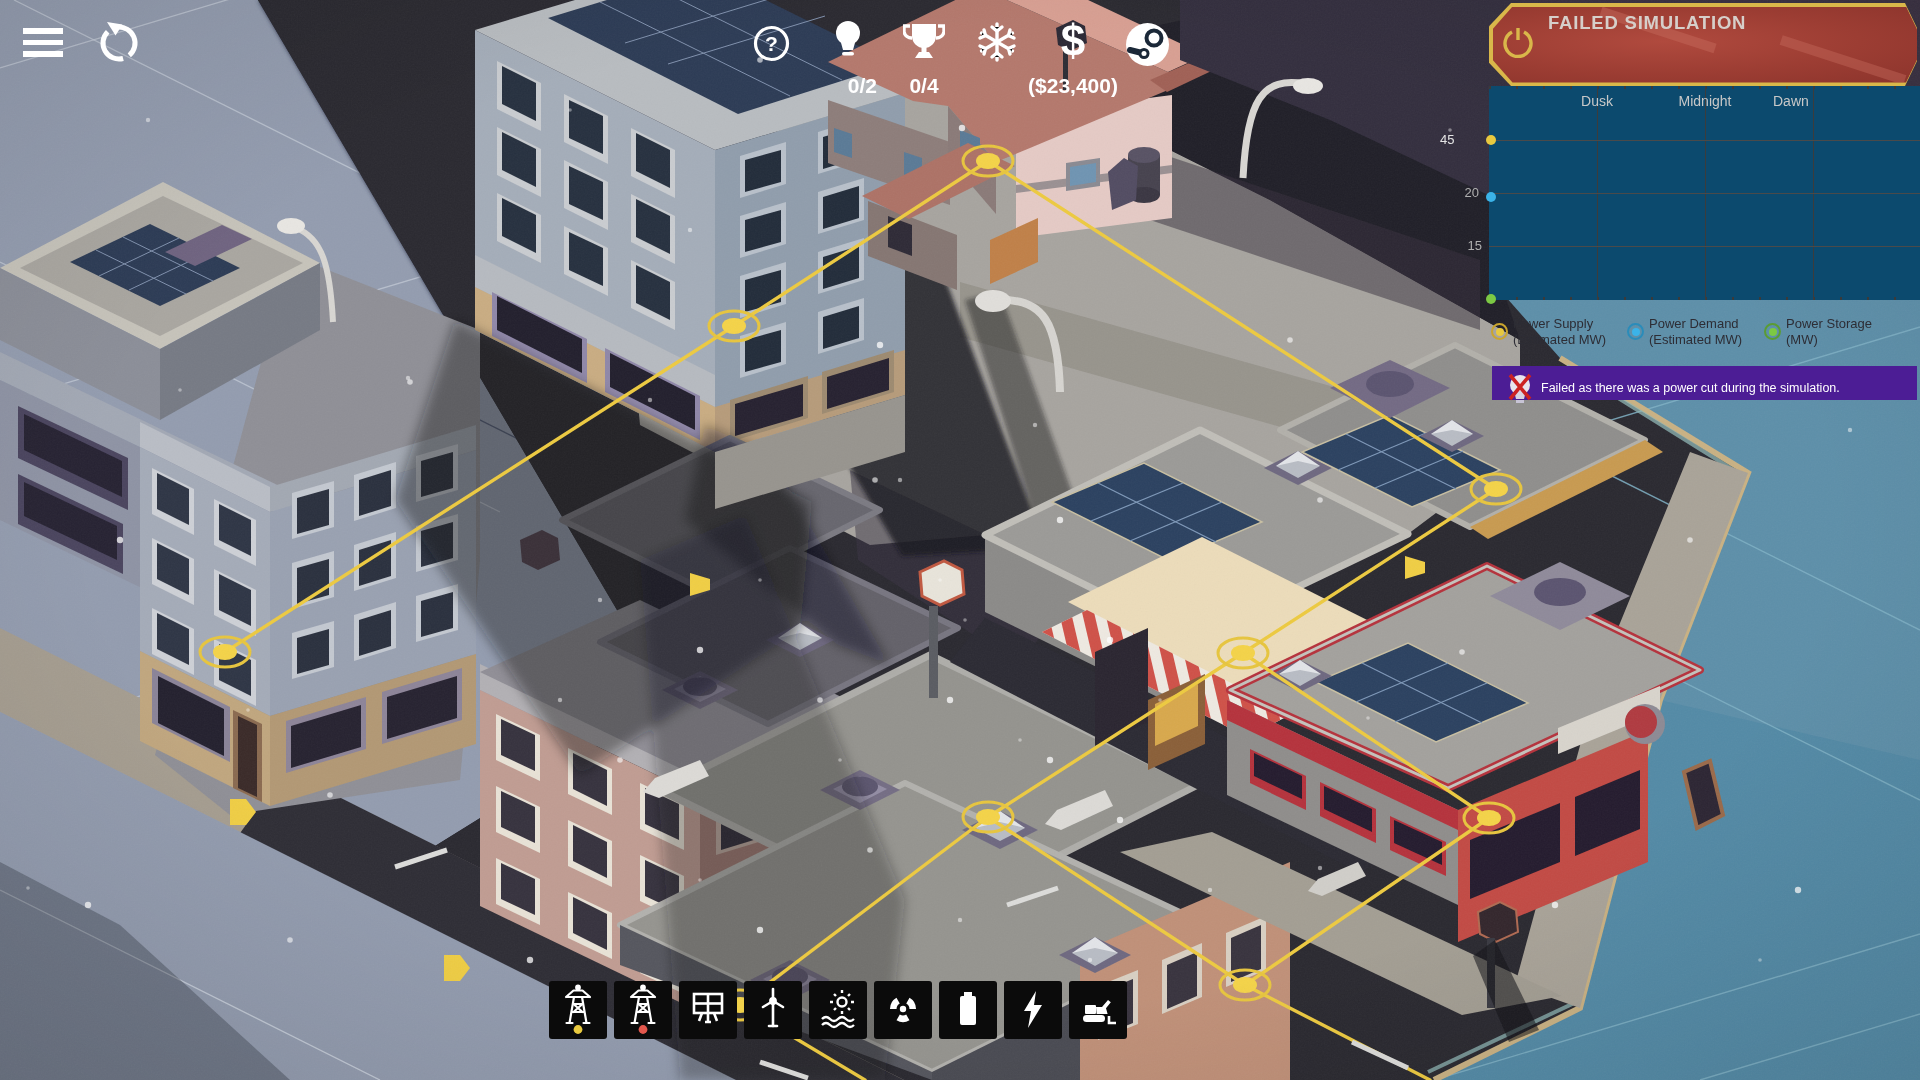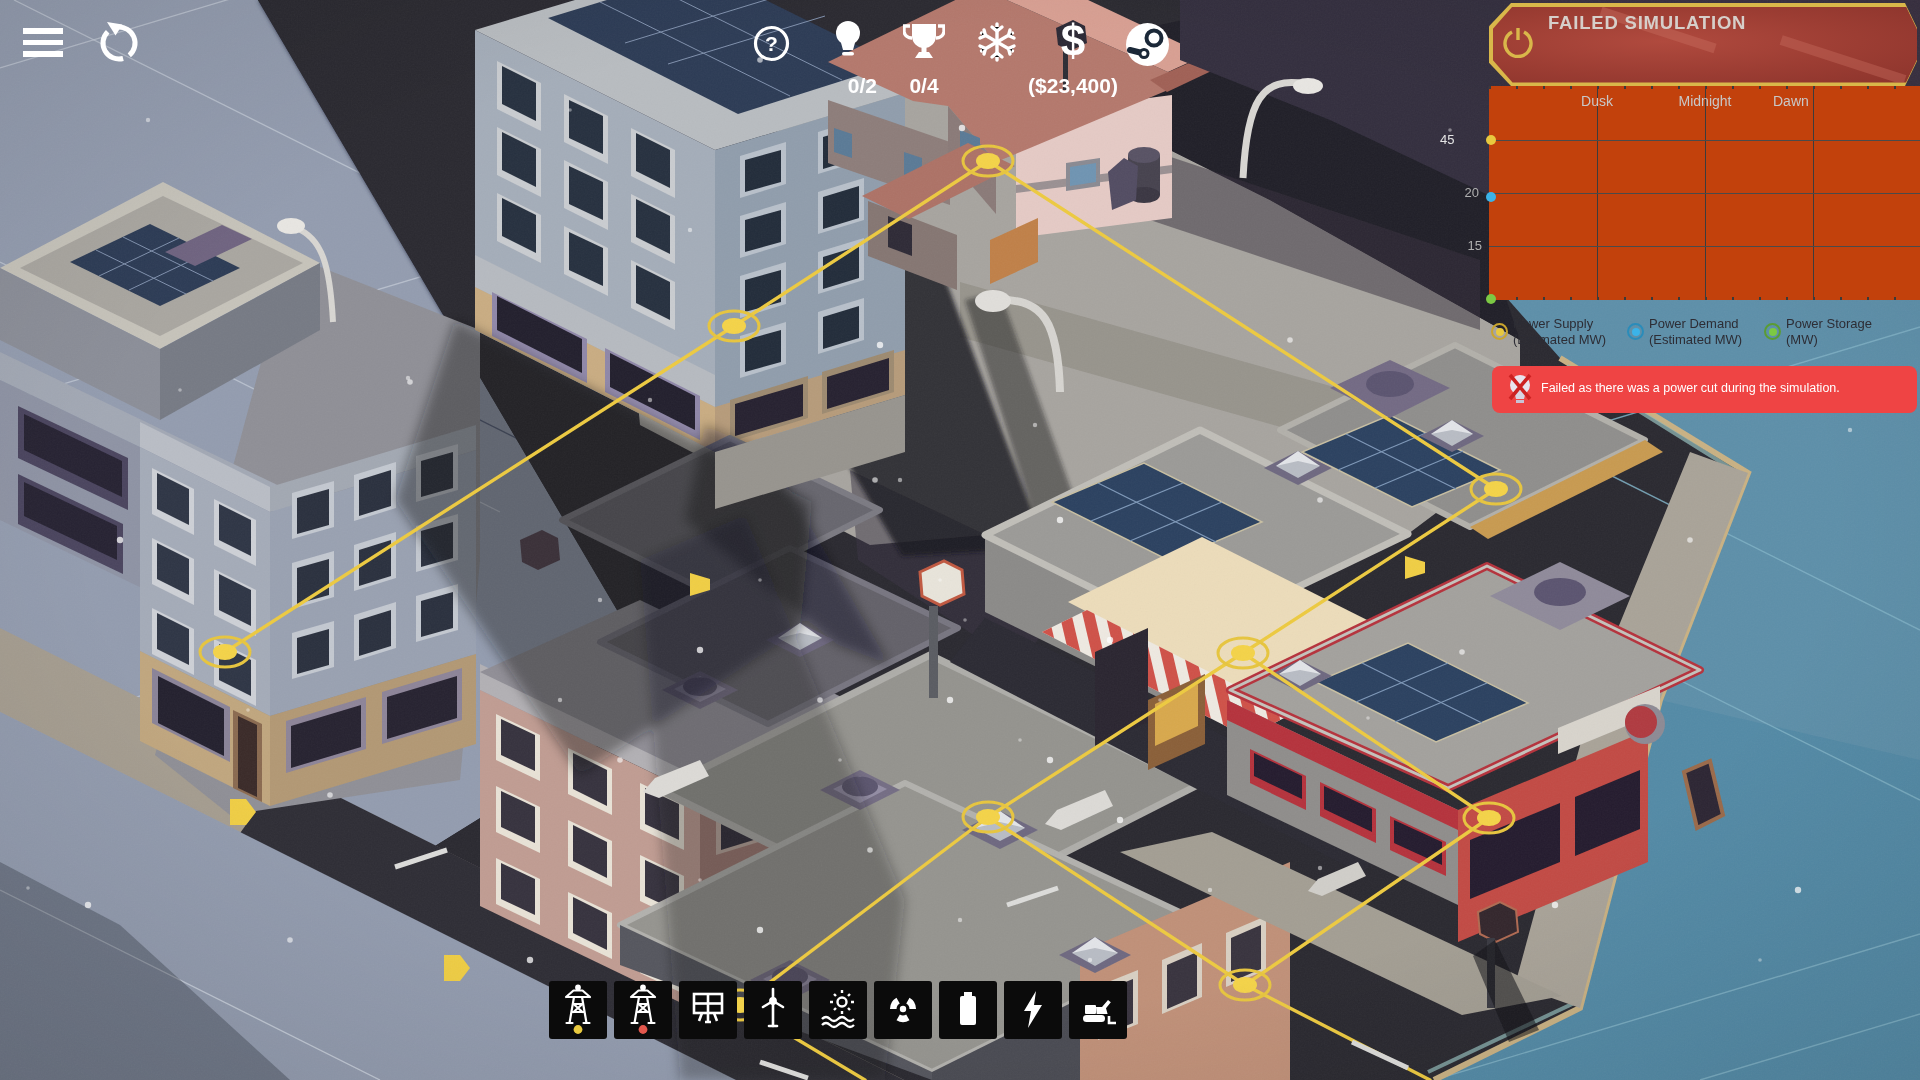--- a/index.html
+++ b/index.html
@@ -629,21 +629,21 @@
   <div style="position:absolute;left:105px;top:18px;width:120px;height:10px;background:#c4685a;opacity:.5;transform:rotate(18deg)"></div>
   <div style="position:absolute;left:285px;top:48px;width:130px;height:10px;background:#c4685a;opacity:.45;transform:rotate(18deg)"></div>
  </div>
  <svg style="position:absolute;left:13px;top:23px" width="32" height="32" viewBox="0 0 32 32">
   <path d="M10,6 a13,13 0 1 0 12,0" fill="none" stroke="#d9b74a" stroke-width="3.4"></path>
   <line x1="16" y1="2" x2="16" y2="14" stroke="#d9b74a" stroke-width="3.4"></line>
  </svg>
  <div style="position:absolute;left:59px;top:9px;font:bold 18.5px 'Liberation Sans',sans-serif;color:#d6cfca;letter-spacing:.8px;white-space:nowrap">FAILED SIMULATION</div>
 </div>
 
-<div style="position:absolute;left:1489px;top:86px;width:431px;height:214px;background:#c2410c">
+<div style="position:absolute;left:1489px;top:86px;width:431px;height:214px;background:#0c4a6e">
  <div style="position:absolute;left:0;top:0;width:100%;height:3px;background:repeating-linear-gradient(90deg,#3a3a3a 0 2px,transparent 2px 27px)"></div>
  <div style="position:absolute;left:0;bottom:0;width:100%;height:3px;background:repeating-linear-gradient(90deg,#3a3a3a 0 2px,transparent 2px 27px)"></div>
  <div style="position:absolute;left:108px;top:0;width:1px;height:100%;background:#3c3c3c"></div>
  <div style="position:absolute;left:216px;top:0;width:1px;height:100%;background:#3c3c3c"></div>
  <div style="position:absolute;left:324px;top:0;width:1px;height:100%;background:#3c3c3c"></div>
  <div style="position:absolute;left:0;top:54px;width:100%;height:1px;background:#4a4a4a"></div>
  <div style="position:absolute;left:0;top:107px;width:100%;height:1px;background:#4a4a4a"></div>
  <div style="position:absolute;left:0;top:160px;width:100%;height:1px;background:#4a4a4a"></div>
  <div style="position:absolute;left:62px;top:7px;width:92px;text-align:center;font:14px 'Liberation Sans',sans-serif;color:#c8c8c8">Dusk</div>
  <div style="position:absolute;left:170px;top:7px;width:92px;text-align:center;font:14px 'Liberation Sans',sans-serif;color:#c8c8c8">Midnight</div>
@@ -659,21 +659,21 @@
 <div style="position:absolute;left:1491px;top:323px;width:13px;height:13px;border-radius:50%;border:2px solid #caa52e"></div>
 <div style="position:absolute;left:1495.5px;top:327.5px;width:8px;height:8px;border-radius:50%;background:#e8c93f"></div>
 <div style="position:absolute;left:1513px;top:316px;font:13px 'Liberation Sans',sans-serif;color:#2d2d35;line-height:15.5px">Power Supply<br>(Estimated MW)</div>
 <div style="position:absolute;left:1627px;top:323px;width:13px;height:13px;border-radius:50%;border:2px solid #2a8cba"></div>
 <div style="position:absolute;left:1631.5px;top:327.5px;width:8px;height:8px;border-radius:50%;background:#3bb3e8"></div>
 <div style="position:absolute;left:1649px;top:316px;font:13px 'Liberation Sans',sans-serif;color:#2d2d35;line-height:15.5px">Power Demand<br>(Estimated MW)</div>
 <div style="position:absolute;left:1764px;top:323px;width:13px;height:13px;border-radius:50%;border:2px solid #5a9c34"></div>
 <div style="position:absolute;left:1768.5px;top:327.5px;width:8px;height:8px;border-radius:50%;background:#7cc944"></div>
 <div style="position:absolute;left:1786px;top:316px;font:13px 'Liberation Sans',sans-serif;color:#2d2d35;line-height:15.5px">Power Storage<br>(MW)</div>
 
-<div style="position:absolute;left:1492px;top:366px;width:425px;height:47px;background:#ef4444;border-radius:8px">
+<div style="position:absolute;left:1492px;top:366px;width:425px;height:34px;background:#4c1d95;border-radius:0">
  <svg style="position:absolute;left:12px;top:6px" width="32" height="34" viewBox="0 0 32 34">
   <circle cx="16" cy="13" r="10" fill="#e8e4ee"></circle>
   <polygon points="10,19 22,19 20,27 12,27" fill="#d8d4e2"></polygon>
   <rect x="12" y="28" width="8" height="3" fill="#c8c4d6"></rect>
   <path d="M6,3 L26,27 M26,3 L6,27" stroke="#cc2222" stroke-width="3.6"></path>
  </svg>
  <div style="position:absolute;left:49px;top:15px;font:12.5px 'Liberation Sans',sans-serif;color:#fff;white-space:nowrap">Failed as there was a power cut during the simulation.</div>
 </div>
 
 <div style="position:absolute;left:549px;top:981px;width:600px;height:58px">

